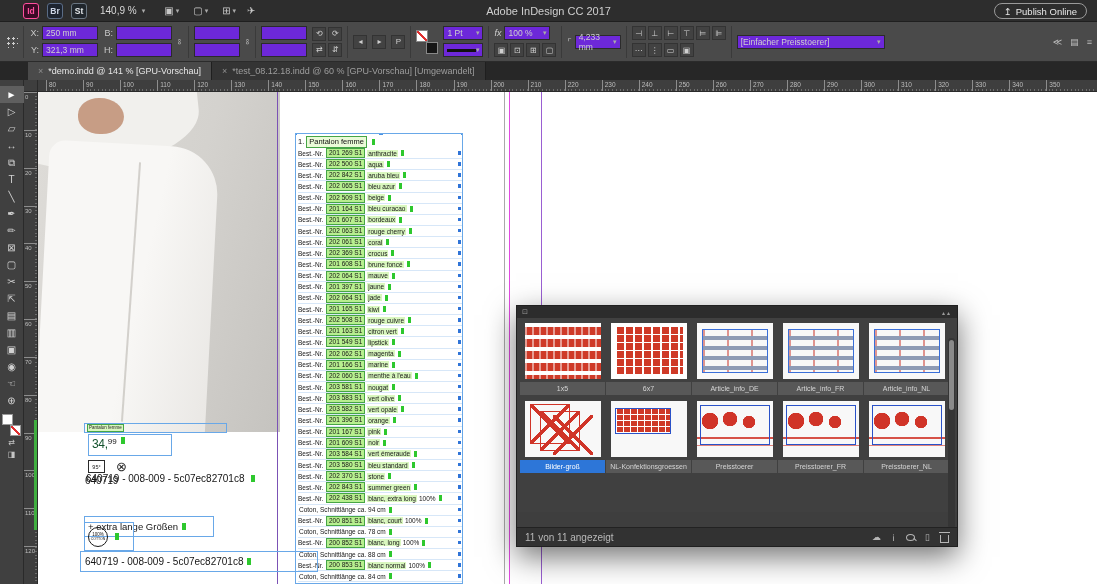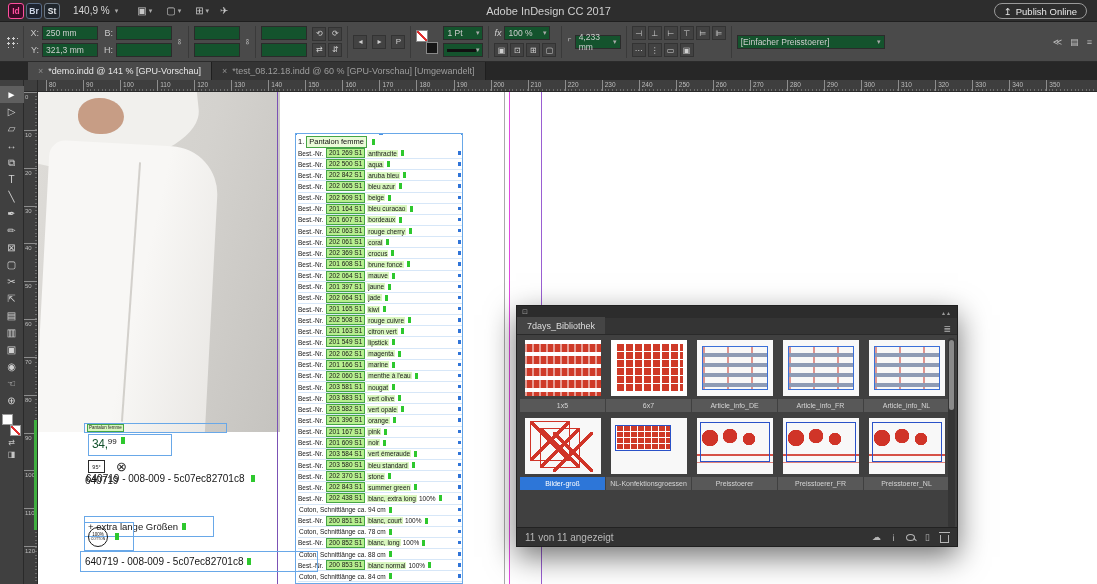--- a/index.html
+++ b/index.html
@@ -22,21 +22,21 @@
   .publish-btn { position:absolute; right:10px; top:3px; height:16px; border:1px solid #9a9a9a; border-radius:9px;
                  display:flex; align-items:center; gap:4px; padding:0 9px; font-size:9.5px; color:#e8e8e8; background:transparent; }
 
   
   .cbar { position:absolute; left:0; top:22px; width:1097px; height:40px; background:#4a4a4a;
           border-bottom:1px solid #2b2b2b; display:flex; align-items:center; padding:0 5px; gap:5px; font-size:9px; }
   .sep { width:1px; height:32px; background:#5e5e5e; border-right:1px solid #3a3a3a; flex:none; }
   .stack { display:flex; flex-direction:column; gap:3px; }
   .frow { display:flex; align-items:center; gap:3px; height:14px; }
   .flab { color:#c9c9c9; font-size:9px; width:10px; text-align:right; }
-  .fld { background:#14532d; border:1px solid #2b2b2b; height:14px; color:#cfcfcf; font-size:8.5px;
+  .fld { background:#6d28d9; border:1px solid #2b2b2b; height:14px; color:#cfcfcf; font-size:8.5px;
          display:flex; align-items:center; padding:0 3px; }
   .w56 { width:56px; } .w40 { width:40px; } .w46 { width:46px; }
   .proxy { width:13px; height:13px; flex:none;
            background-image:radial-gradient(#cfcfcf 1px, transparent 1.2px);
            background-size:5px 5px; background-position:1px 1px; }
   .chain { color:#bcbcbc; font-size:8px; display:inline-block; transform:rotate(90deg); }
   .mini-grid { display:grid; grid-template-columns:14px 14px; grid-auto-rows:14px; gap:2px; }
   .mini-btn { width:14px; height:14px; background:#424242; border:1px solid #333; color:#cfcfcf;
               display:flex; align-items:center; justify-content:center; font-size:8px; }
   .icon-row { display:flex; gap:2px; }
@@ -203,21 +203,21 @@
   .icon-search::after { content:""; position:absolute; width:4px; height:1.2px; background:#b5b5b5;
                         transform:rotate(45deg); right:-3px; bottom:-1px; }
   .icon-trash { width:8px; height:8px; border:1.2px solid #b5b5b5; border-top:none; position:relative; margin-top:3px; }
   .icon-trash::before { content:""; position:absolute; top:-3px; left:-2px; right:-2px; height:1.4px; background:#b5b5b5; }
 </style>
 </head>
 <body>
 
 <div class="menubar">
   <div class="mb-title">Adobe InDesign CC 2017</div>
-  <div style="display:flex;gap:2px;">
+  <div style="display:flex;gap:8px;margin-left:15px;">
 
       <span class="logo logo-id">Id</span>
 
       <span class="logo logo-br">Br</span>
 
       <span class="logo logo-st">St</span>
     </div>
   <div class="mb-zoom chev">
     <span>140,9 %</span>
   </div>
@@ -969,26 +969,20 @@
     <span>640719 - 008-009 - 5c07ec82701c8</span>
     <span class="gmark-i"></span>
   </div>
 </div>
 
 <div class="library">
   <div class="lib-topbar">
     <span style="font-size:7px;color:#9a9a9a;">⊡</span>
     <span class="tb-right">▴▴</span>
   </div>
-  <div class="lib-tabs">
-    <div class="lib-tab">
-      <span>7days_Bibliothek</span>
-    </div>
-    <span class="lib-menu">≣</span>
-  </div>
   <div class="lib-content">
 
       <div class="lib-cell">
         <div class="thumb thumb-stripes"></div>
         <div class="cell-label">1x5</div>
       </div>
 
       <div class="lib-cell">
         <div class="thumb thumb-grid"></div>
         <div class="cell-label">6x7</div>

